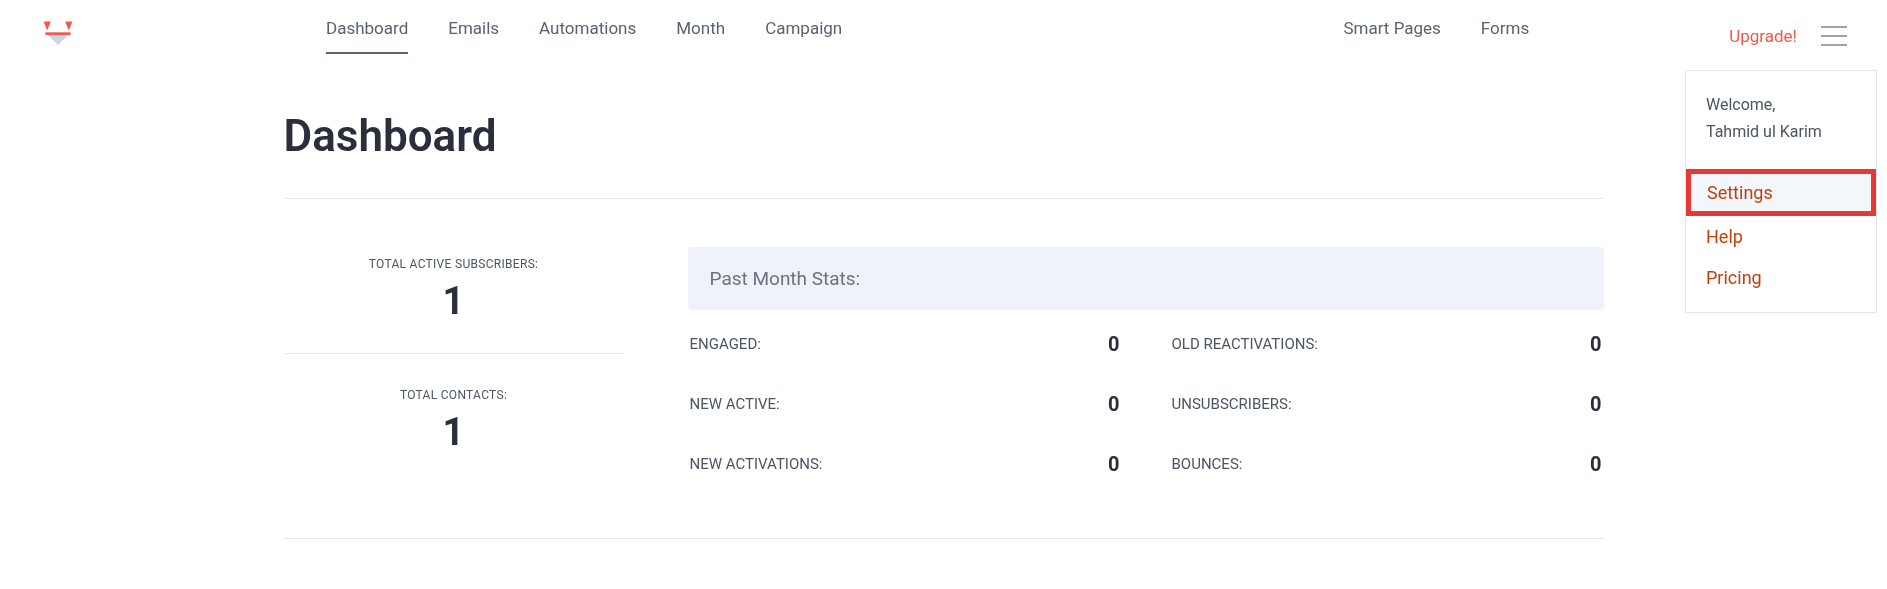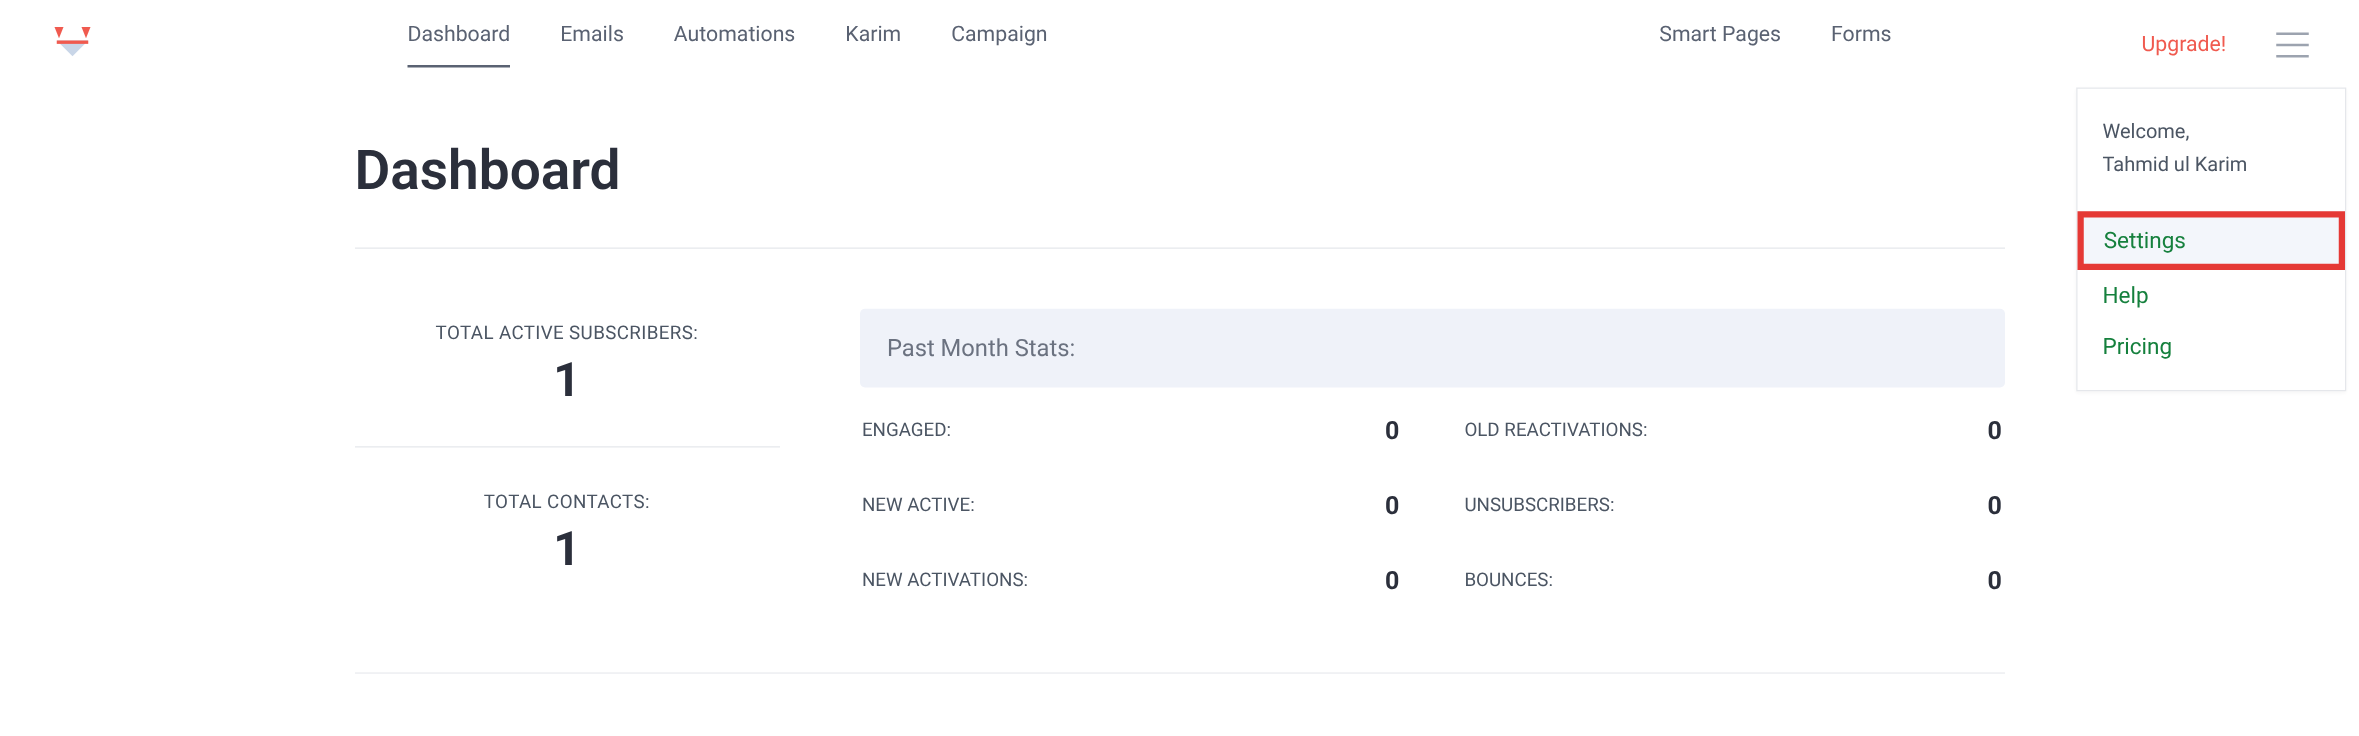--- a/index.html
+++ b/index.html
@@ -34,21 +34,21 @@
     padding-bottom: 14px;
     border-bottom: 2px solid transparent;
   }
   .nav-item.active {
     border-bottom: 2px solid #5a6272;
   }
   .upgrade {
     color: #f05a4f;
     font-size: 17px;
     margin-left: 200px;
-    margin-right: 40px;
+    margin-right: 24px;
     cursor: pointer;
   }
   .hamburger {
     width: 26px;
     height: 20px;
     cursor: pointer;
     display: flex;
     flex-direction: column;
     justify-content: space-between;
   }
@@ -57,39 +57,39 @@
     height: 2px;
     background: #9ca3af;
     width: 100%;
   }
 
   
   .dropdown {
     position: absolute;
     top: 70px;
     right: 10px;
-    width: 216px;
+    width: 192px;
     border: 1px solid #e5e7eb;
     background: #fff;
     box-shadow: 0 1px 3px rgba(0,0,0,0.04);
     padding: 16px 0 14px 0;
   }
   .dd-welcome {
     padding: 4px 20px 4px 20px;
     color: #4b5563;
     font-size: 16px;
     line-height: 1.7;
   }
   .dd-items {
     margin-top: 20px;
   }
   .dd-item {
     padding: 10px 20px;
     font-size: 18px;
-    color: #15803d;
+    color: #c2410c;
     cursor: pointer;
   }
   .dd-item.highlight {
     border: 5px solid #e53935;
     background: #f3f6fb;
     margin: 0;
     padding: 8px 16px;
   }
 
   
@@ -120,21 +120,21 @@
     width: 340px;
     text-align: center;
   }
   .stat-block {
     padding: 10px 0 30px 0;
     border-bottom: 1px solid #e5e7eb;
     margin-bottom: 24px;
   }
   .stat-block:last-child { border-bottom: none; margin-bottom: 0; padding-bottom: 0; }
   .stat-label {
-    font-size: 15px;
+    font-size: 12px;
     color: #4b5563;
     letter-spacing: 0.3px;
     margin-bottom: 8px;
   }
   .stat-value {
     font-size: 38px;
     font-weight: 700;
     color: #2b2f3b;
   }
   .right-col {
@@ -180,21 +180,21 @@
       <polygon points="28,4 36,4 32,14" fill="#f05a4f"></polygon>
       <polygon points="6,16 34,16 20,30" fill="#c9d6e8"></polygon>
       <rect x="6" y="16" width="28" height="3" fill="#f05a4f"></rect>
     </svg>
   </div>
 
   <div class="nav-left">
     <div class="nav-item active">Dashboard</div>
     <div class="nav-item">Emails</div>
     <div class="nav-item">Automations</div>
-    <div class="nav-item">Karim</div>
+    <div class="nav-item">Month</div>
     <div class="nav-item">Campaign</div>
   </div>
 
   <div class="nav-right">
     <div class="nav-item">Smart Pages</div>
     <div class="nav-item">Forms</div>
   </div>
 
   <div class="upgrade">Upgrade!</div>
 

